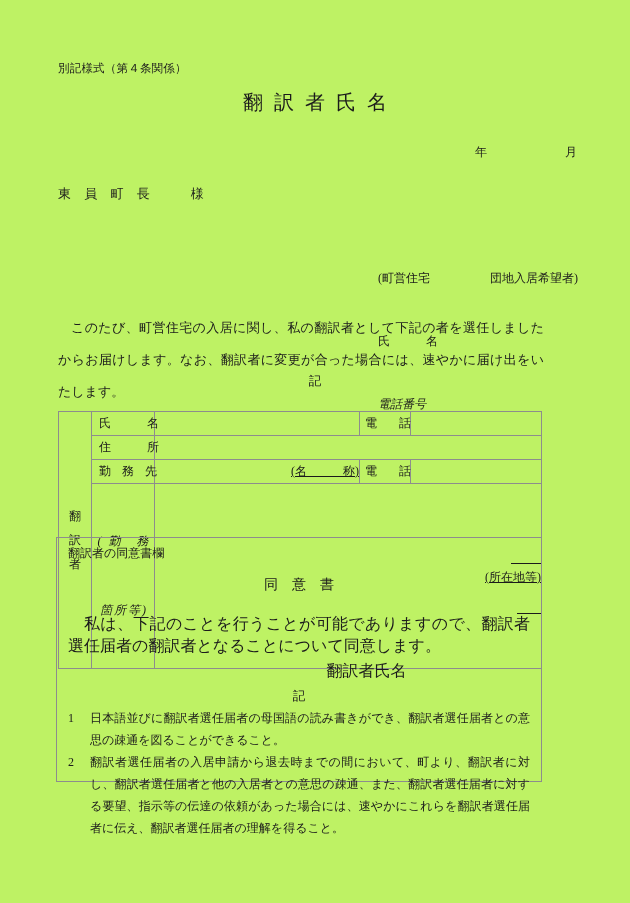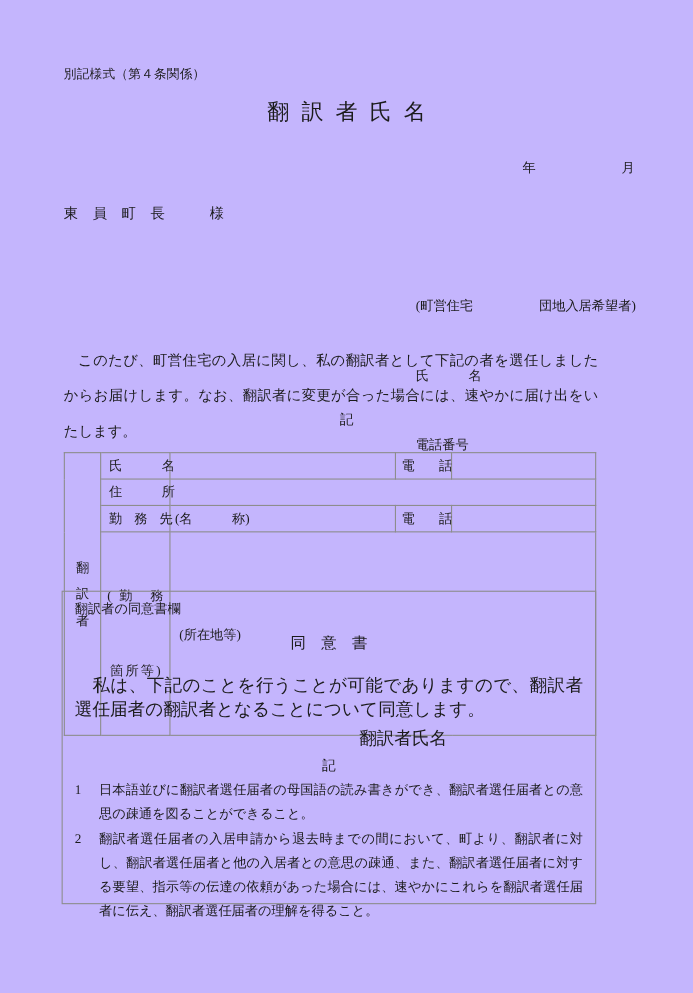--- a/index.html
+++ b/index.html
@@ -9,21 +9,21 @@
     background: #ffffff;
   }
   body {
     font-family: "Liberation Serif", "DejaVu Serif", serif;
     color: #1b1b1b;
   }
   #page {
     position: relative;
     width: 630px;
     height: 903px;
-    background: #c4b5fd;
+    background: #bef264;
     overflow: hidden;
   }
 
   
   .abs {
     position: absolute;
     white-space: pre;
     line-height: 1;
   }
 
@@ -62,21 +62,21 @@
   
   .applicant {
     left: 378px;
     top: 226px;
     font-size: 12px;
     line-height: 21px;
   }
   .applicant div { white-space: pre; }
   .applicant .row-house { letter-spacing: 0px; }
   .applicant .row-name { letter-spacing: 0px; }
-  .applicant .row-tel { letter-spacing: 0px; }
+  .applicant .row-tel { letter-spacing: 0px; font-style: italic; }
 
   
   .body-para {
     position: absolute;
     left: 58px;
     top: 312px;
     width: 486px;
     font-size: 13px;
     line-height: 32px;
     text-align: justify;
@@ -126,44 +126,46 @@
     white-space: pre;
   }
   .c-label-stack {
     width: 56px;
     text-align: center;
     letter-spacing: 2px;
     text-indent: 2px;
     line-height: 23px;
     white-space: pre;
     padding: 0 2px !important;
+    font-style: italic;
   }
   .c-value {
     padding-left: 4px !important;
-    text-align: left;
-    white-space: pre;
+    text-align: right;
+    white-space: pre;
+    text-decoration: underline;
   }
   .c-tel {
     width: 50px;
     text-align: center;
     letter-spacing: 5px;
     text-indent: 5px;
     white-space: pre;
   }
   .c-telval { width: 126px; }
   .c-blank-tall { height: 46px; vertical-align: top; }
   .c-blank-tall .inner { padding: 3px 0 0 4px; }
 
   
   #consent-box {
     position: absolute;
     left: 56px;
     top: 537px;
     width: 486px;
-    height: 285px;
+    height: 245px;
     border: 1px solid #8d8d8d;
     box-sizing: border-box;
   }
   .consent-pad { padding: 7px 11px 0 11px; }
   .consent-heading {
     font-size: 12px;
     line-height: 16px;
     white-space: pre;
   }
   .consent-title {

